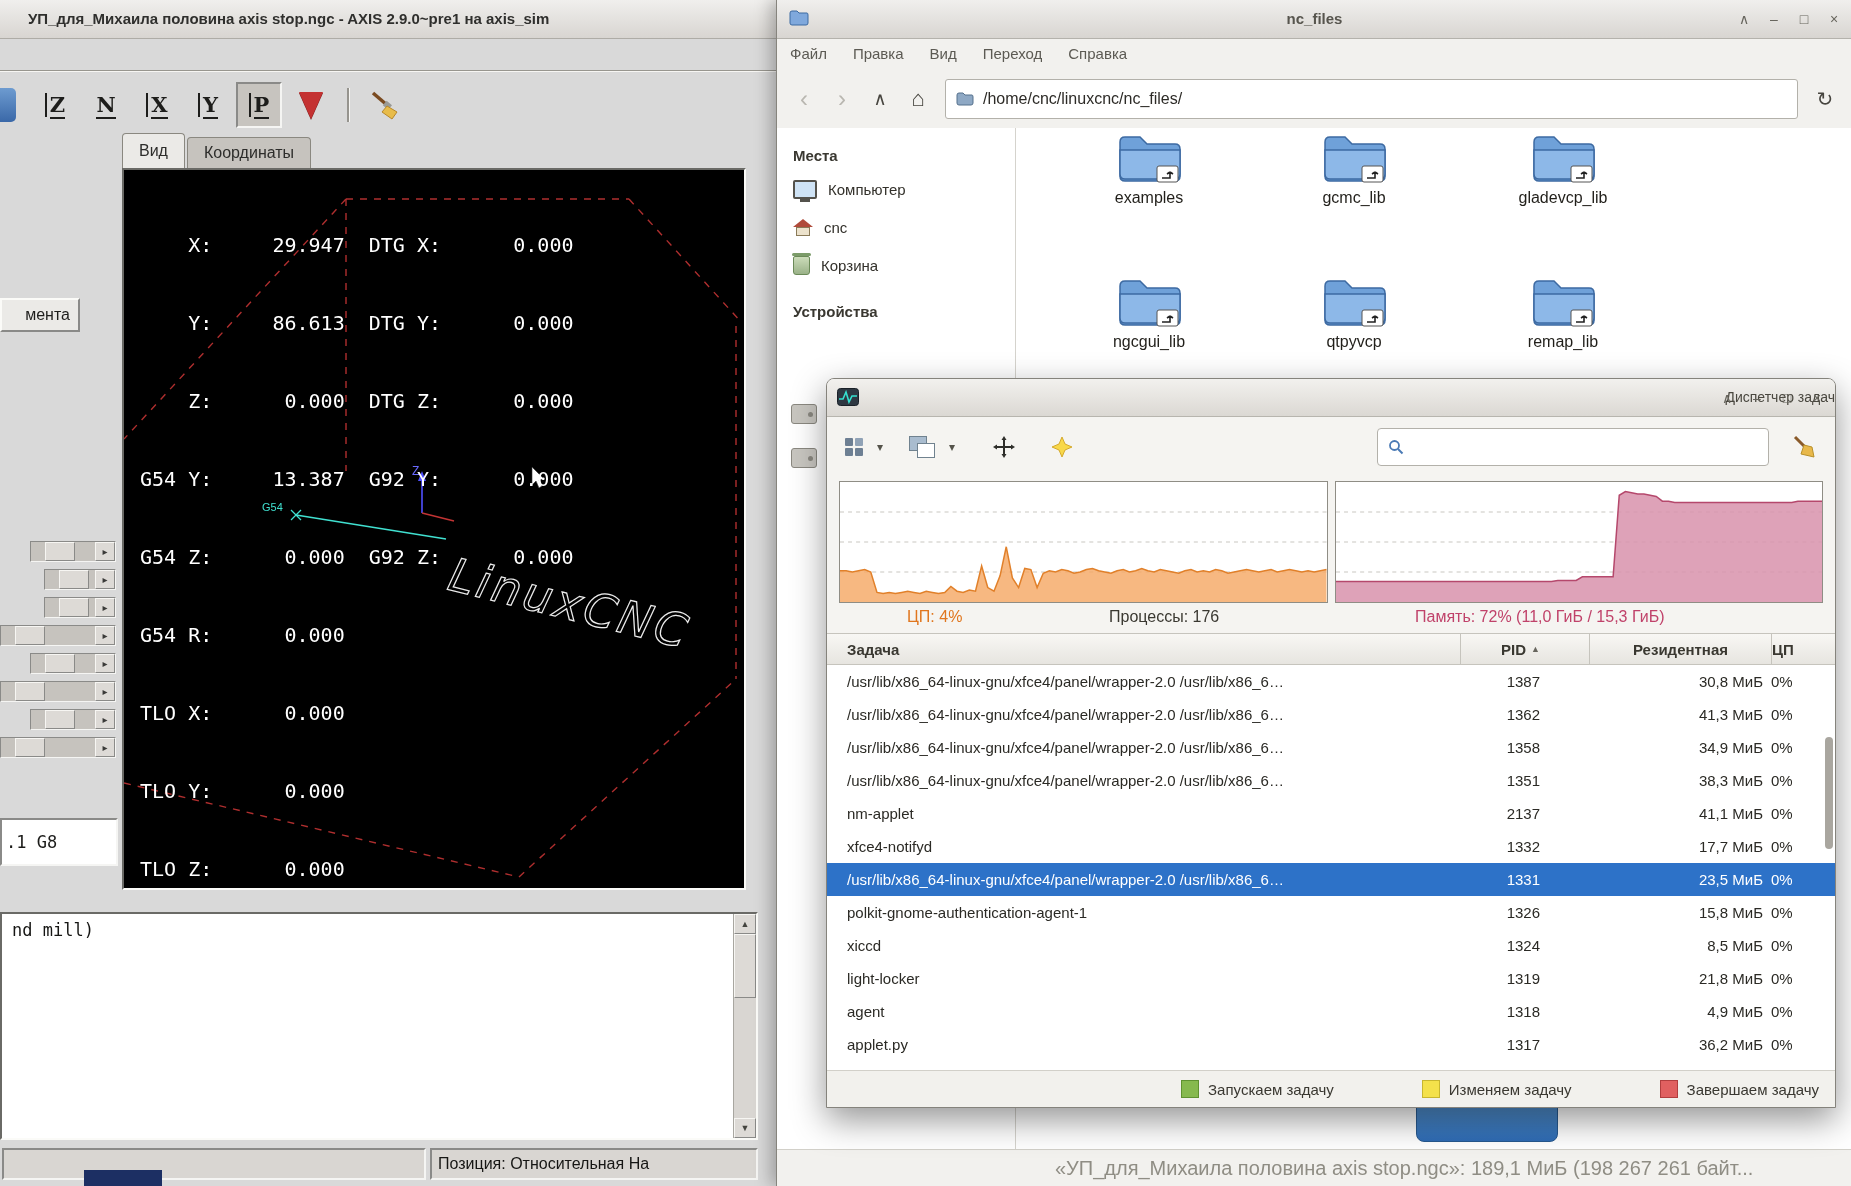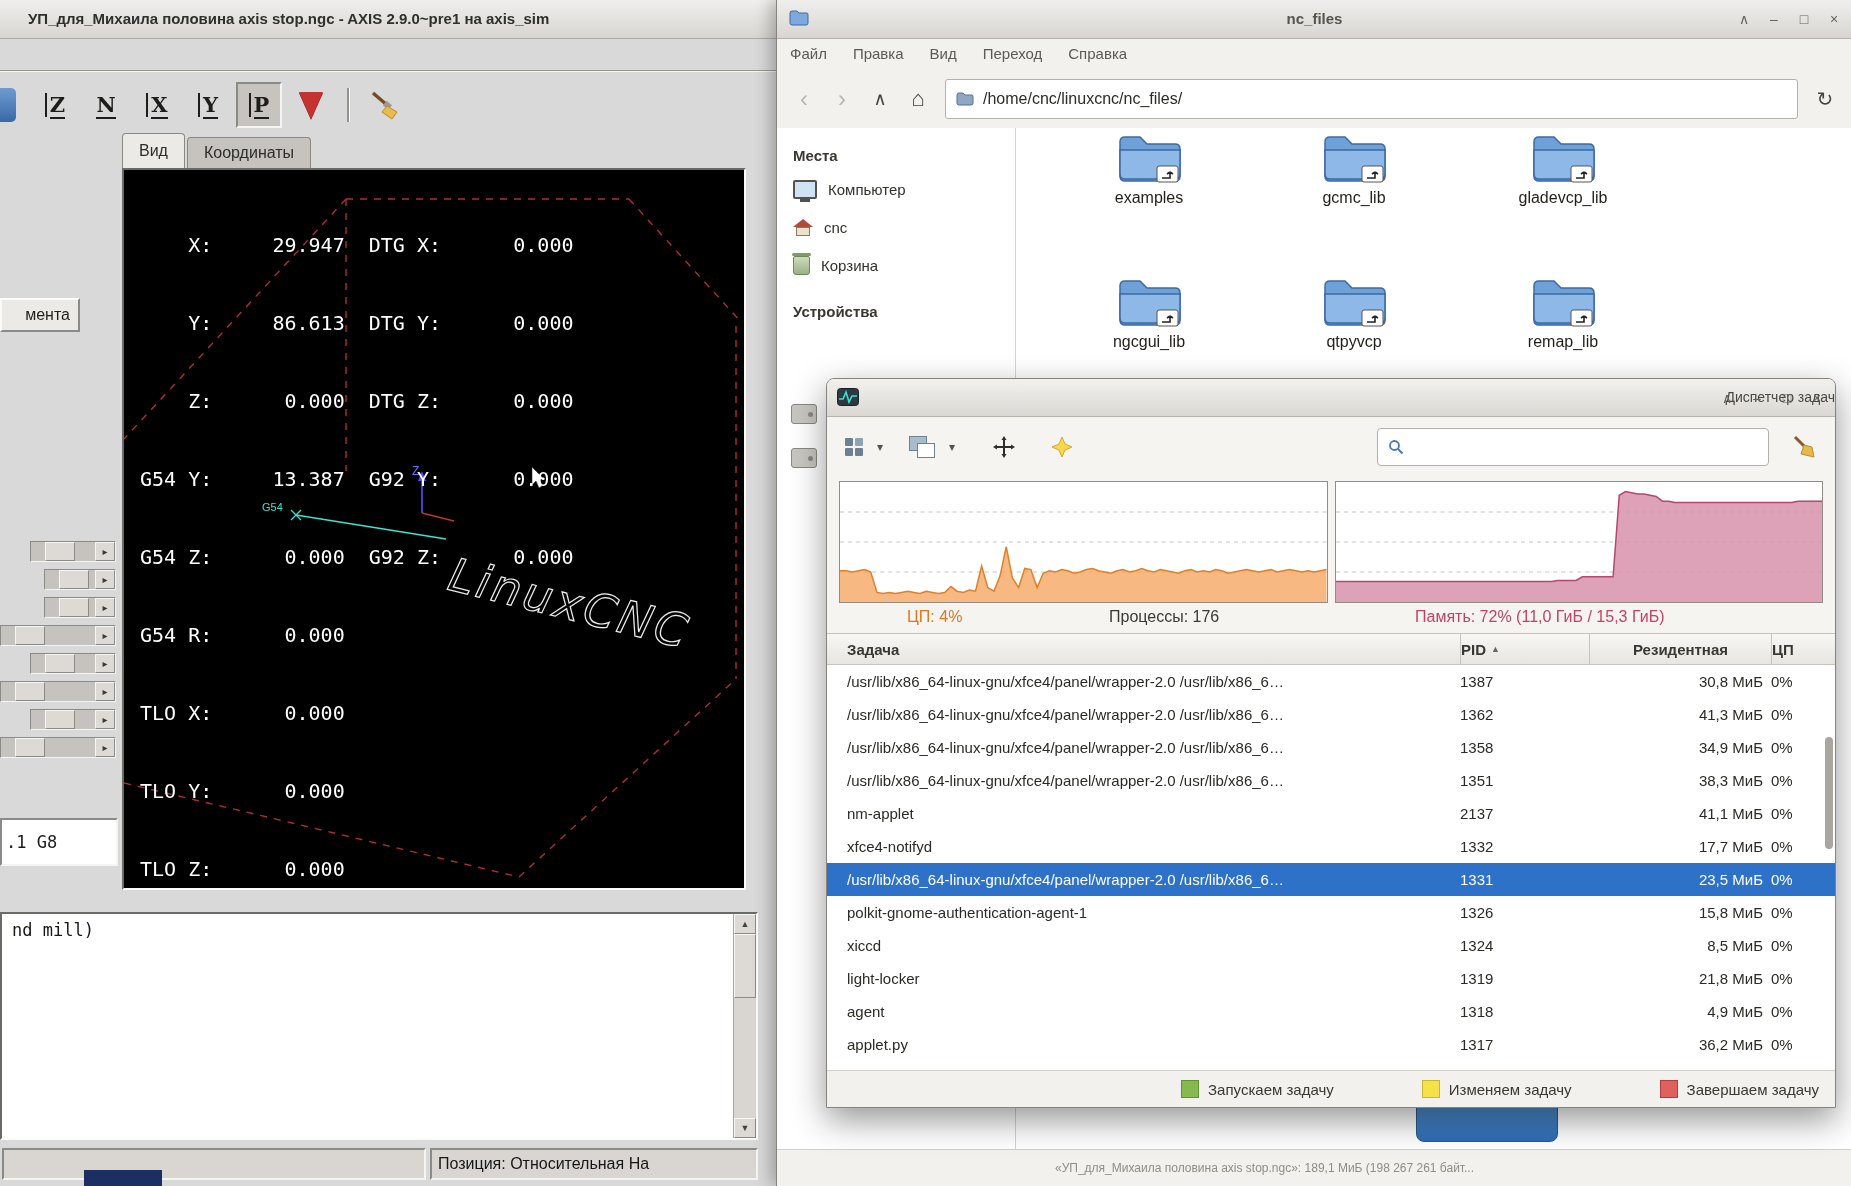--- a/index.html
+++ b/index.html
@@ -69,21 +69,21 @@
   .icon-desktop{width:20px;height:15px;background:#dcdad5;border:2px solid #6a6862;border-radius:2px;}
   .icon-desktop::after{content:"";position:absolute;left:5px;bottom:-5px;width:10px;height:3px;background:#6a6862;}
   .icon-trash{width:15px;height:17px;background:linear-gradient(#ccdcba,#9ab288);border:1px solid #6b8a58;border-radius:2px 2px 3px 3px;}
   .icon-trash::before{content:"";position:absolute;left:-2px;top:-4px;width:19px;height:3px;background:#7c9c6a;border-radius:2px;}
   .device-frag{position:absolute;width:24px;height:18px;background:#c8c6c0;border:1px solid #8a8880;border-radius:3px;}
   .device-frag::after{content:"";position:absolute;right:3px;top:7px;width:5px;height:5px;border-radius:50%;background:#8a8880;}
   .fm-main{flex:1;position:relative;background:#fff;overflow:hidden;}
   .folder-item{position:absolute;width:170px;display:flex;flex-direction:column;align-items:center;}
   .folder-label{margin-top:5px;font-size:16px;color:#211f1a;}
   .fm-statusbar{position:absolute;left:0;bottom:0;width:100%;height:36px;background:#f2f1ee;border-top:1px solid #d2d0c9;display:flex;align-items:center;overflow:hidden;}
-  .fm-statusbar span{padding-left:278px;font-size:12px;color:#8f8d84;white-space:nowrap;}
+  .fm-statusbar span{padding-left:278px;font-size:20px;color:#8f8d84;white-space:nowrap;}
 
   
   #blue-frag{position:absolute;left:1416px;top:1094px;width:140px;height:46px;border-radius:8px;background:linear-gradient(#5b9bd5,#2f6cb5);border:1px solid #27598f;z-index:2;}
 
   
   #tm-win{position:absolute;left:826px;top:378px;width:1010px;height:730px;background:#f5f4f1;border:1px solid #85837c;border-radius:8px 8px 0 0;box-shadow:0 12px 34px rgba(0,0,0,.42);z-index:3;display:flex;flex-direction:column;box-sizing:border-box;overflow:hidden;}
   .tm-titlebar{height:37px;flex:none;background:linear-gradient(#f2f1ee,#dbd8d3);border-bottom:1px solid #b7b5ae;position:relative;}
   .tm-titlebar .title{position:absolute;left:0;right:0;text-align:right;line-height:37px;font-size:14px;font-weight:normal;color:#49473f;}
   .tm-titlebar .tb-icon{left:10px;top:9px;}
   .tm-toolbar{height:60px;flex:none;display:flex;align-items:center;padding:0 12px;gap:6px;}
@@ -105,21 +105,21 @@
   #cpu-graph .tline{fill:none;stroke:#e1802a;stroke-width:1.5;}
   #mem-graph .area{fill:#d892ab;fill-opacity:.85;}
   #mem-graph .tline{fill:none;stroke:#b5486c;stroke-width:1.5;}
   .tm-stats{flex:none;height:30px;position:relative;font-size:16px;}
   .stat-cpu{position:absolute;left:80px;top:5px;color:#e0761e;}
   .stat-proc{position:absolute;left:282px;top:5px;color:#3a3831;}
   .stat-mem{position:absolute;left:588px;top:5px;color:#c0426a;}
   .tm-thead{flex:none;height:30px;display:flex;background:linear-gradient(#f8f7f4,#e7e5e0);border-top:1px solid #c6c4bd;border-bottom:1px solid #c6c4bd;font-weight:bold;font-size:15px;color:#3a3831;}
   .th,.td{display:flex;align-items:center;box-sizing:border-box;}
   .c-task{flex:1;padding-left:20px;min-width:0;}
-  .c-pid{width:88px;padding-right:8px;border-left:1px solid #c6c4bd;}
+  .c-pid{width:88px;justify-content:flex-end;padding-right:8px;border-left:1px solid #c6c4bd;}
   .c-mem{width:182px;border-left:1px solid #c6c4bd;margin-left:41px;}
   .th.c-mem{justify-content:center;}
   .td.c-mem{justify-content:flex-end;padding-right:8px;}
   .c-cpu{width:52px;justify-content:flex-start;padding-right:10px;border-left:1px solid #c6c4bd;}
   .c-gutter{width:12px;}
   .sort-arrow{font-size:9px;color:#67655d;margin-left:5px;}
   .tm-rows{flex:1;position:relative;overflow:hidden;background:#fff;}
   .tm-row{height:33px;display:flex;font-size:15px;color:#2b2a25;}
   .tm-row .c-pid,.tm-row .c-mem,.tm-row .c-cpu{border-left:none;}
   .tm-row .c-task{white-space:nowrap;overflow:hidden;}

